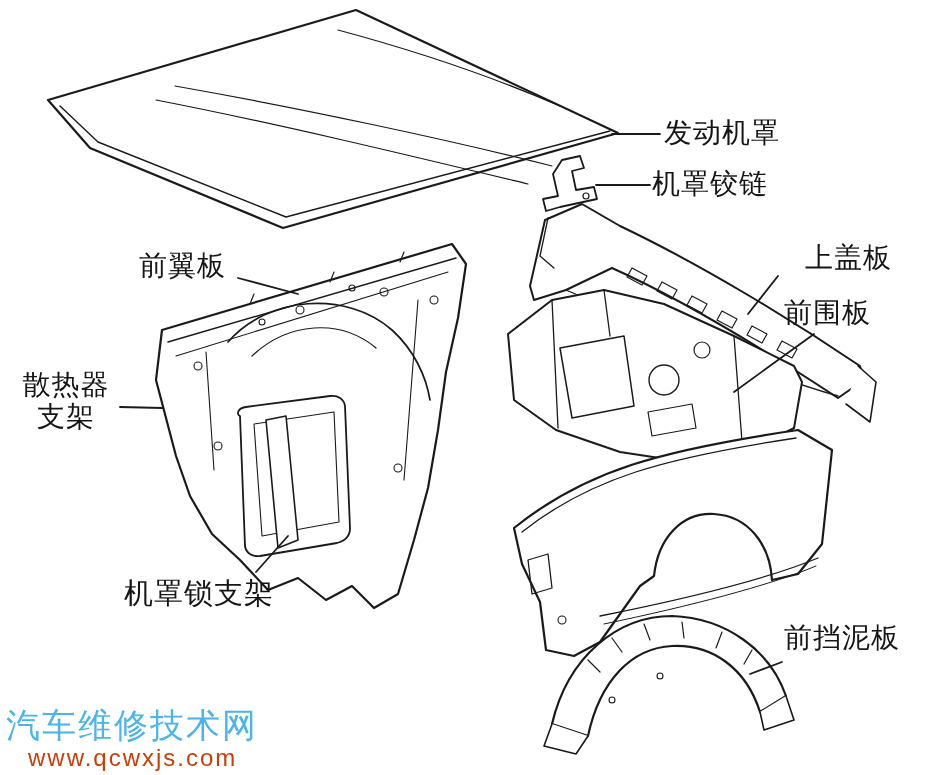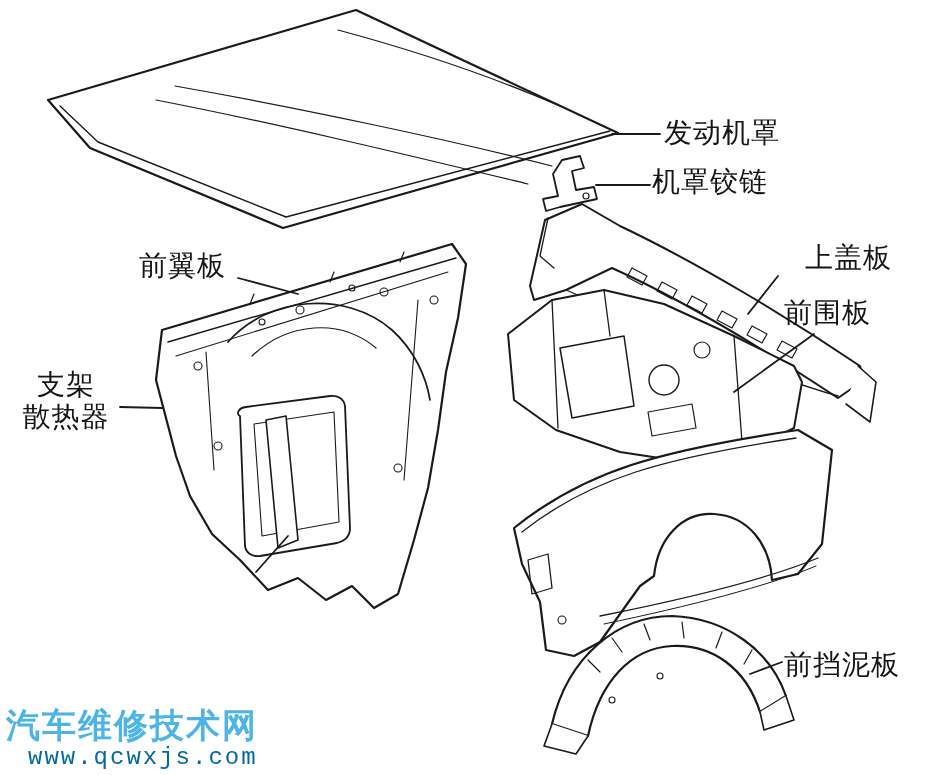--- a/index.html
+++ b/index.html
@@ -21,31 +21,31 @@
   }
   .two-line{
     text-align:center;
     width:128px;
     white-space:normal;
   }
   .watermark-name{
     position:absolute;
     left:6px;top:703px;
     font-size:34px;
-    font-weight:bold;
+    font-weight:normal;
     color:#4cb4e6;
     letter-spacing:2px;
   }
   .watermark-url{
     position:absolute;
     left:28px;top:744px;
     font-size:24px;
-    color:#0369a1;
+    color:#c2410c;
     letter-spacing:2px;
-    font-family:Liberation Mono, monospace;
+    font-family:Liberation Sans, sans-serif;
   }
 </style>
 </head>
 <body>
 
 <div class="stage">
 
   <svg class="diagram" width="938" height="775" viewBox="0 0 938 775">
 
     <g stroke="#1a1a1a" fill="none" stroke-linejoin="round" stroke-linecap="round">
@@ -132,32 +132,33 @@
       <line x1="814" y1="334" x2="734" y2="392"></line>
       <line x1="238" y1="278" x2="298" y2="294"></line>
       <line x1="120" y1="407" x2="163" y2="408"></line>
       <line x1="256" y1="572" x2="288" y2="536"></line>
       <line x1="782" y1="662" x2="750" y2="674"></line>
     </g>
   </svg>
 
   <div class="part-label" style="left:664px;top:117px;">发动机罩</div>
 
-  <div class="part-label" style="left:652px;top:168px;font-family:Liberation Mono, monospace;">机罩铰链</div>
+  <div class="part-label" style="left:652px;top:168px;">机罩铰链</div>
 
   <div class="part-label" style="left:805px;top:242px;">上盖板</div>
 
   <div class="part-label" style="left:784px;top:297px;">前围板</div>
 
   <div class="part-label" style="left:139px;top:250px;font-family:Liberation Serif, serif;">前翼板</div>
 
   <div class="part-label two-line" style="left:2px;top:369px;">
+    <div>散热器</div>
     <div>支架</div>
-    <div>散热器</div>
   </div>
 
+  <div class="part-label" style="left:124px;top:577px;font-size:29px;">机罩锁支架</div>
 
-  <div class="part-label" style="left:784px;top:649px;">前挡泥板</div>
+  <div class="part-label" style="left:784px;top:622px;">前挡泥板</div>
 
   <div class="watermark-name">汽车维修技术网</div>
   <div class="watermark-url">www.qcwxjs.com</div>
 
 </div>
 
 </body></html>

